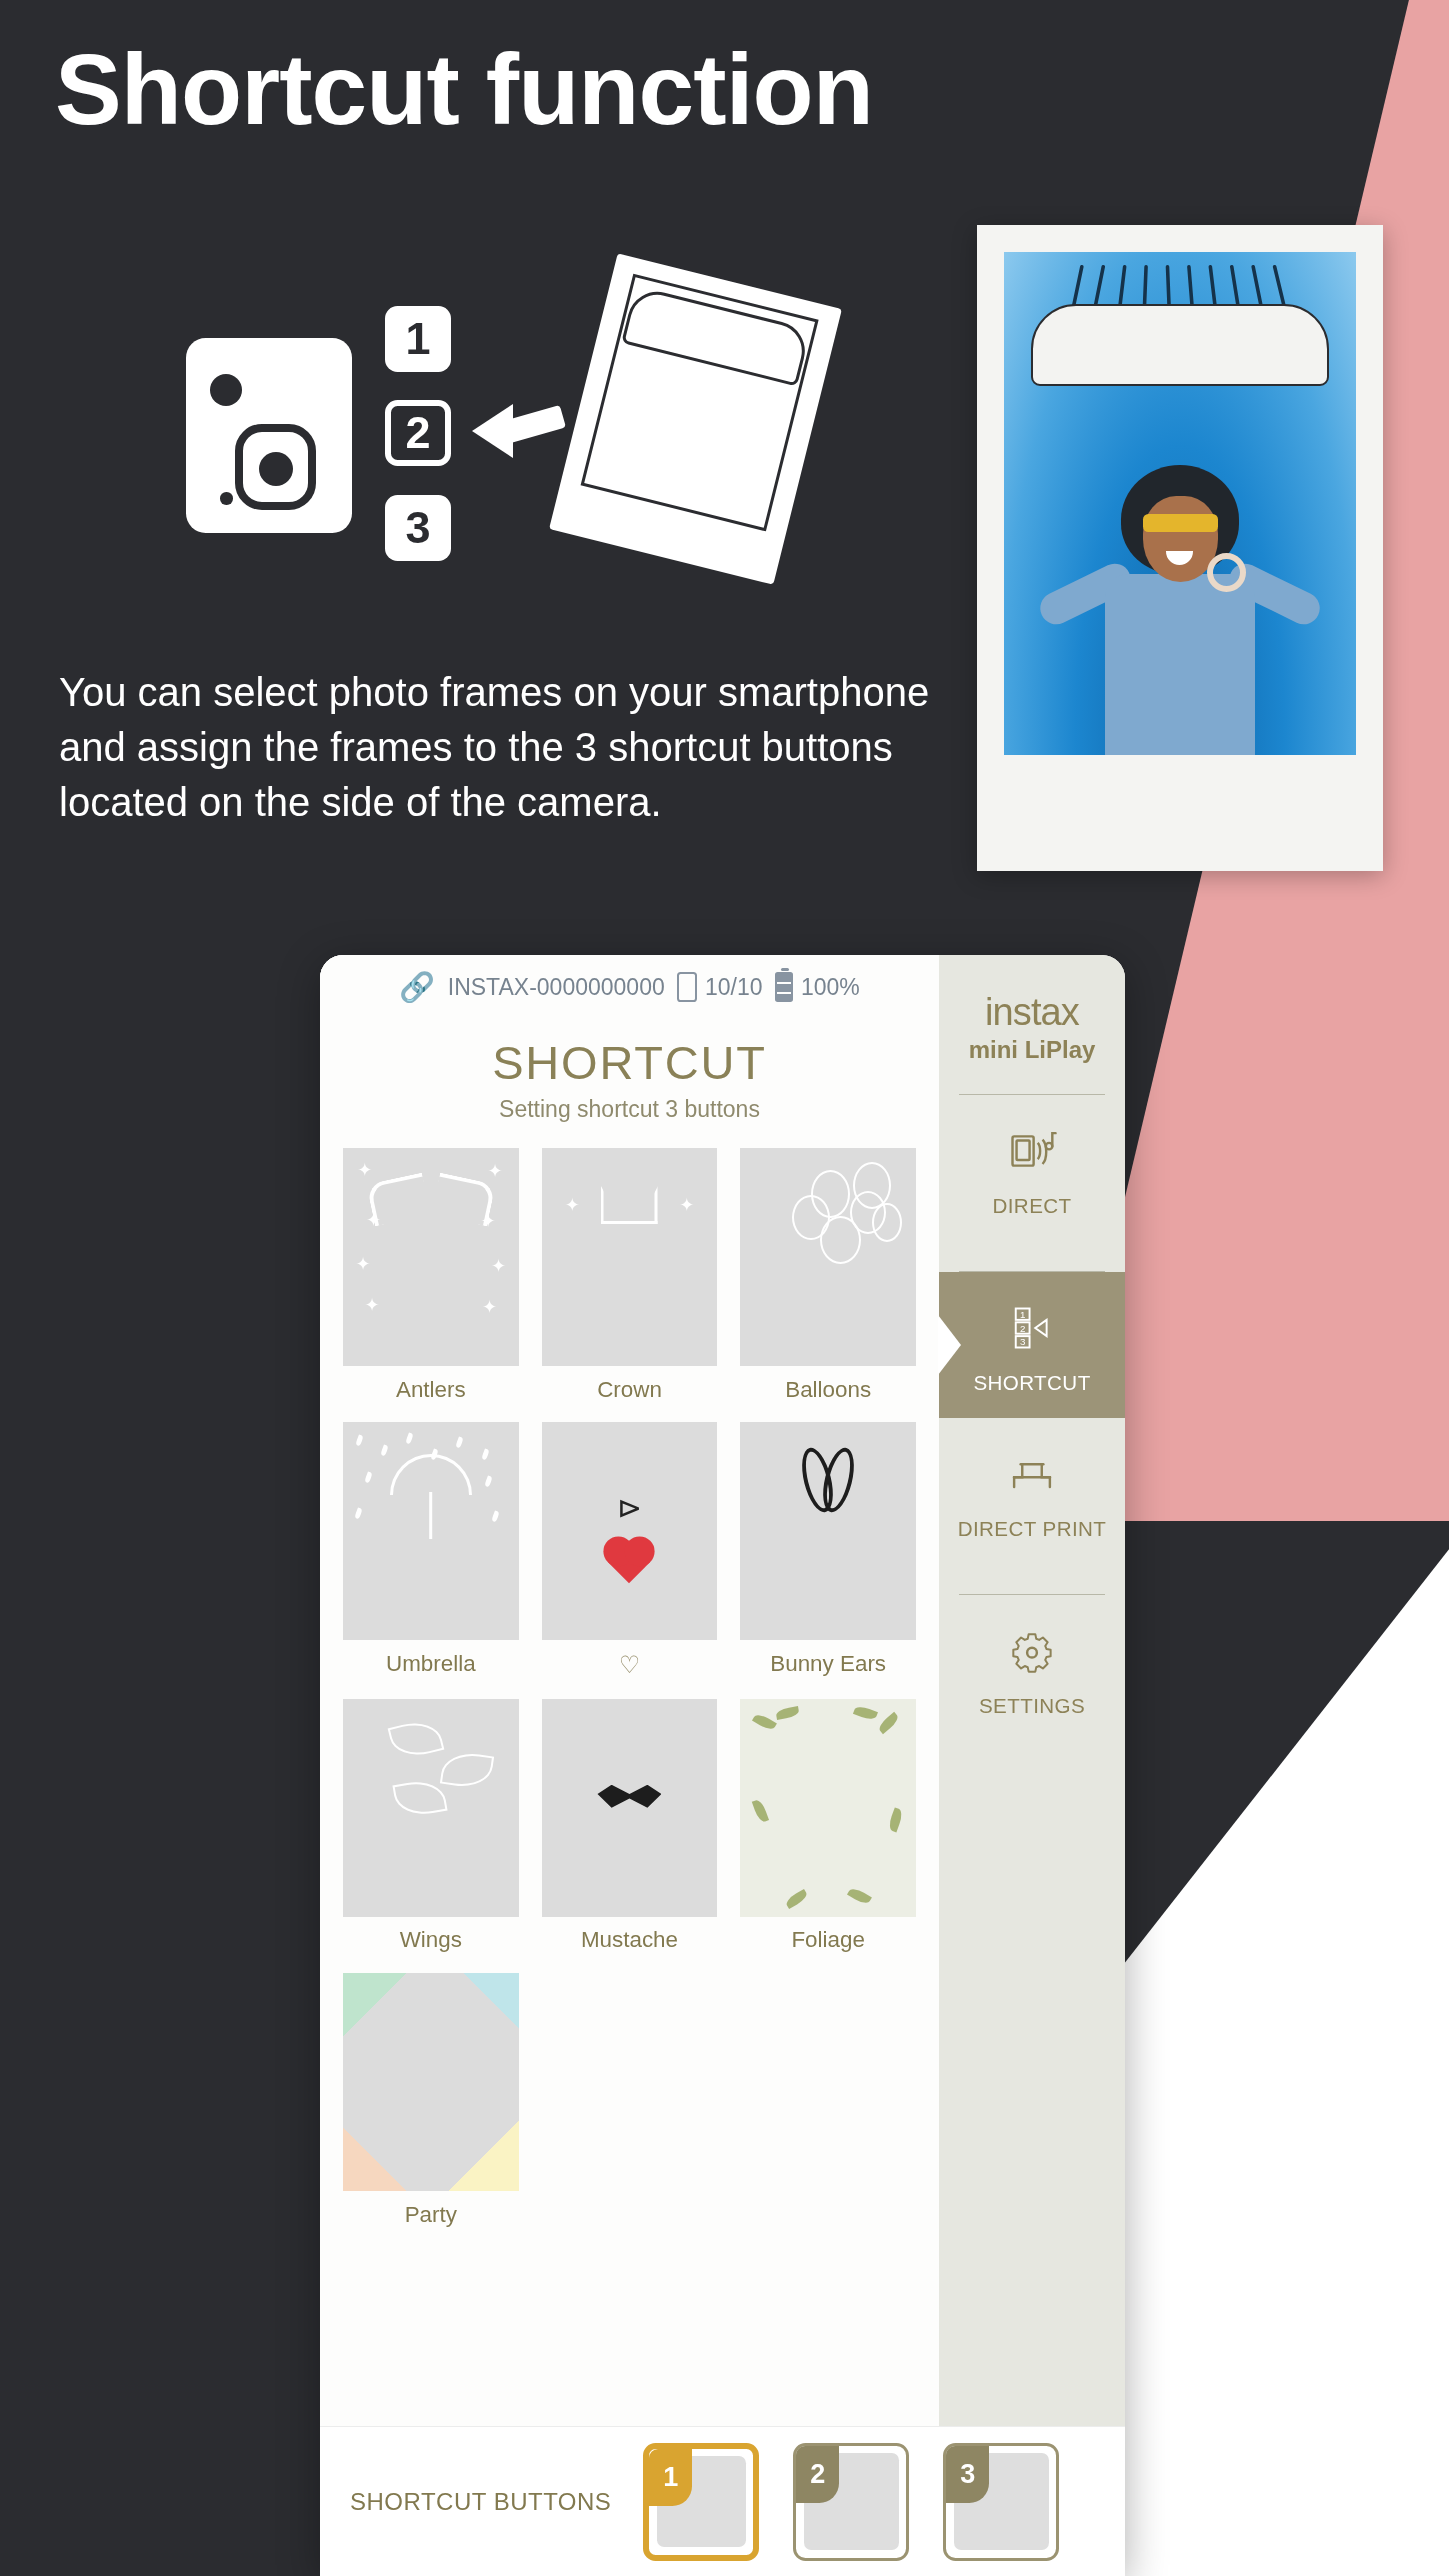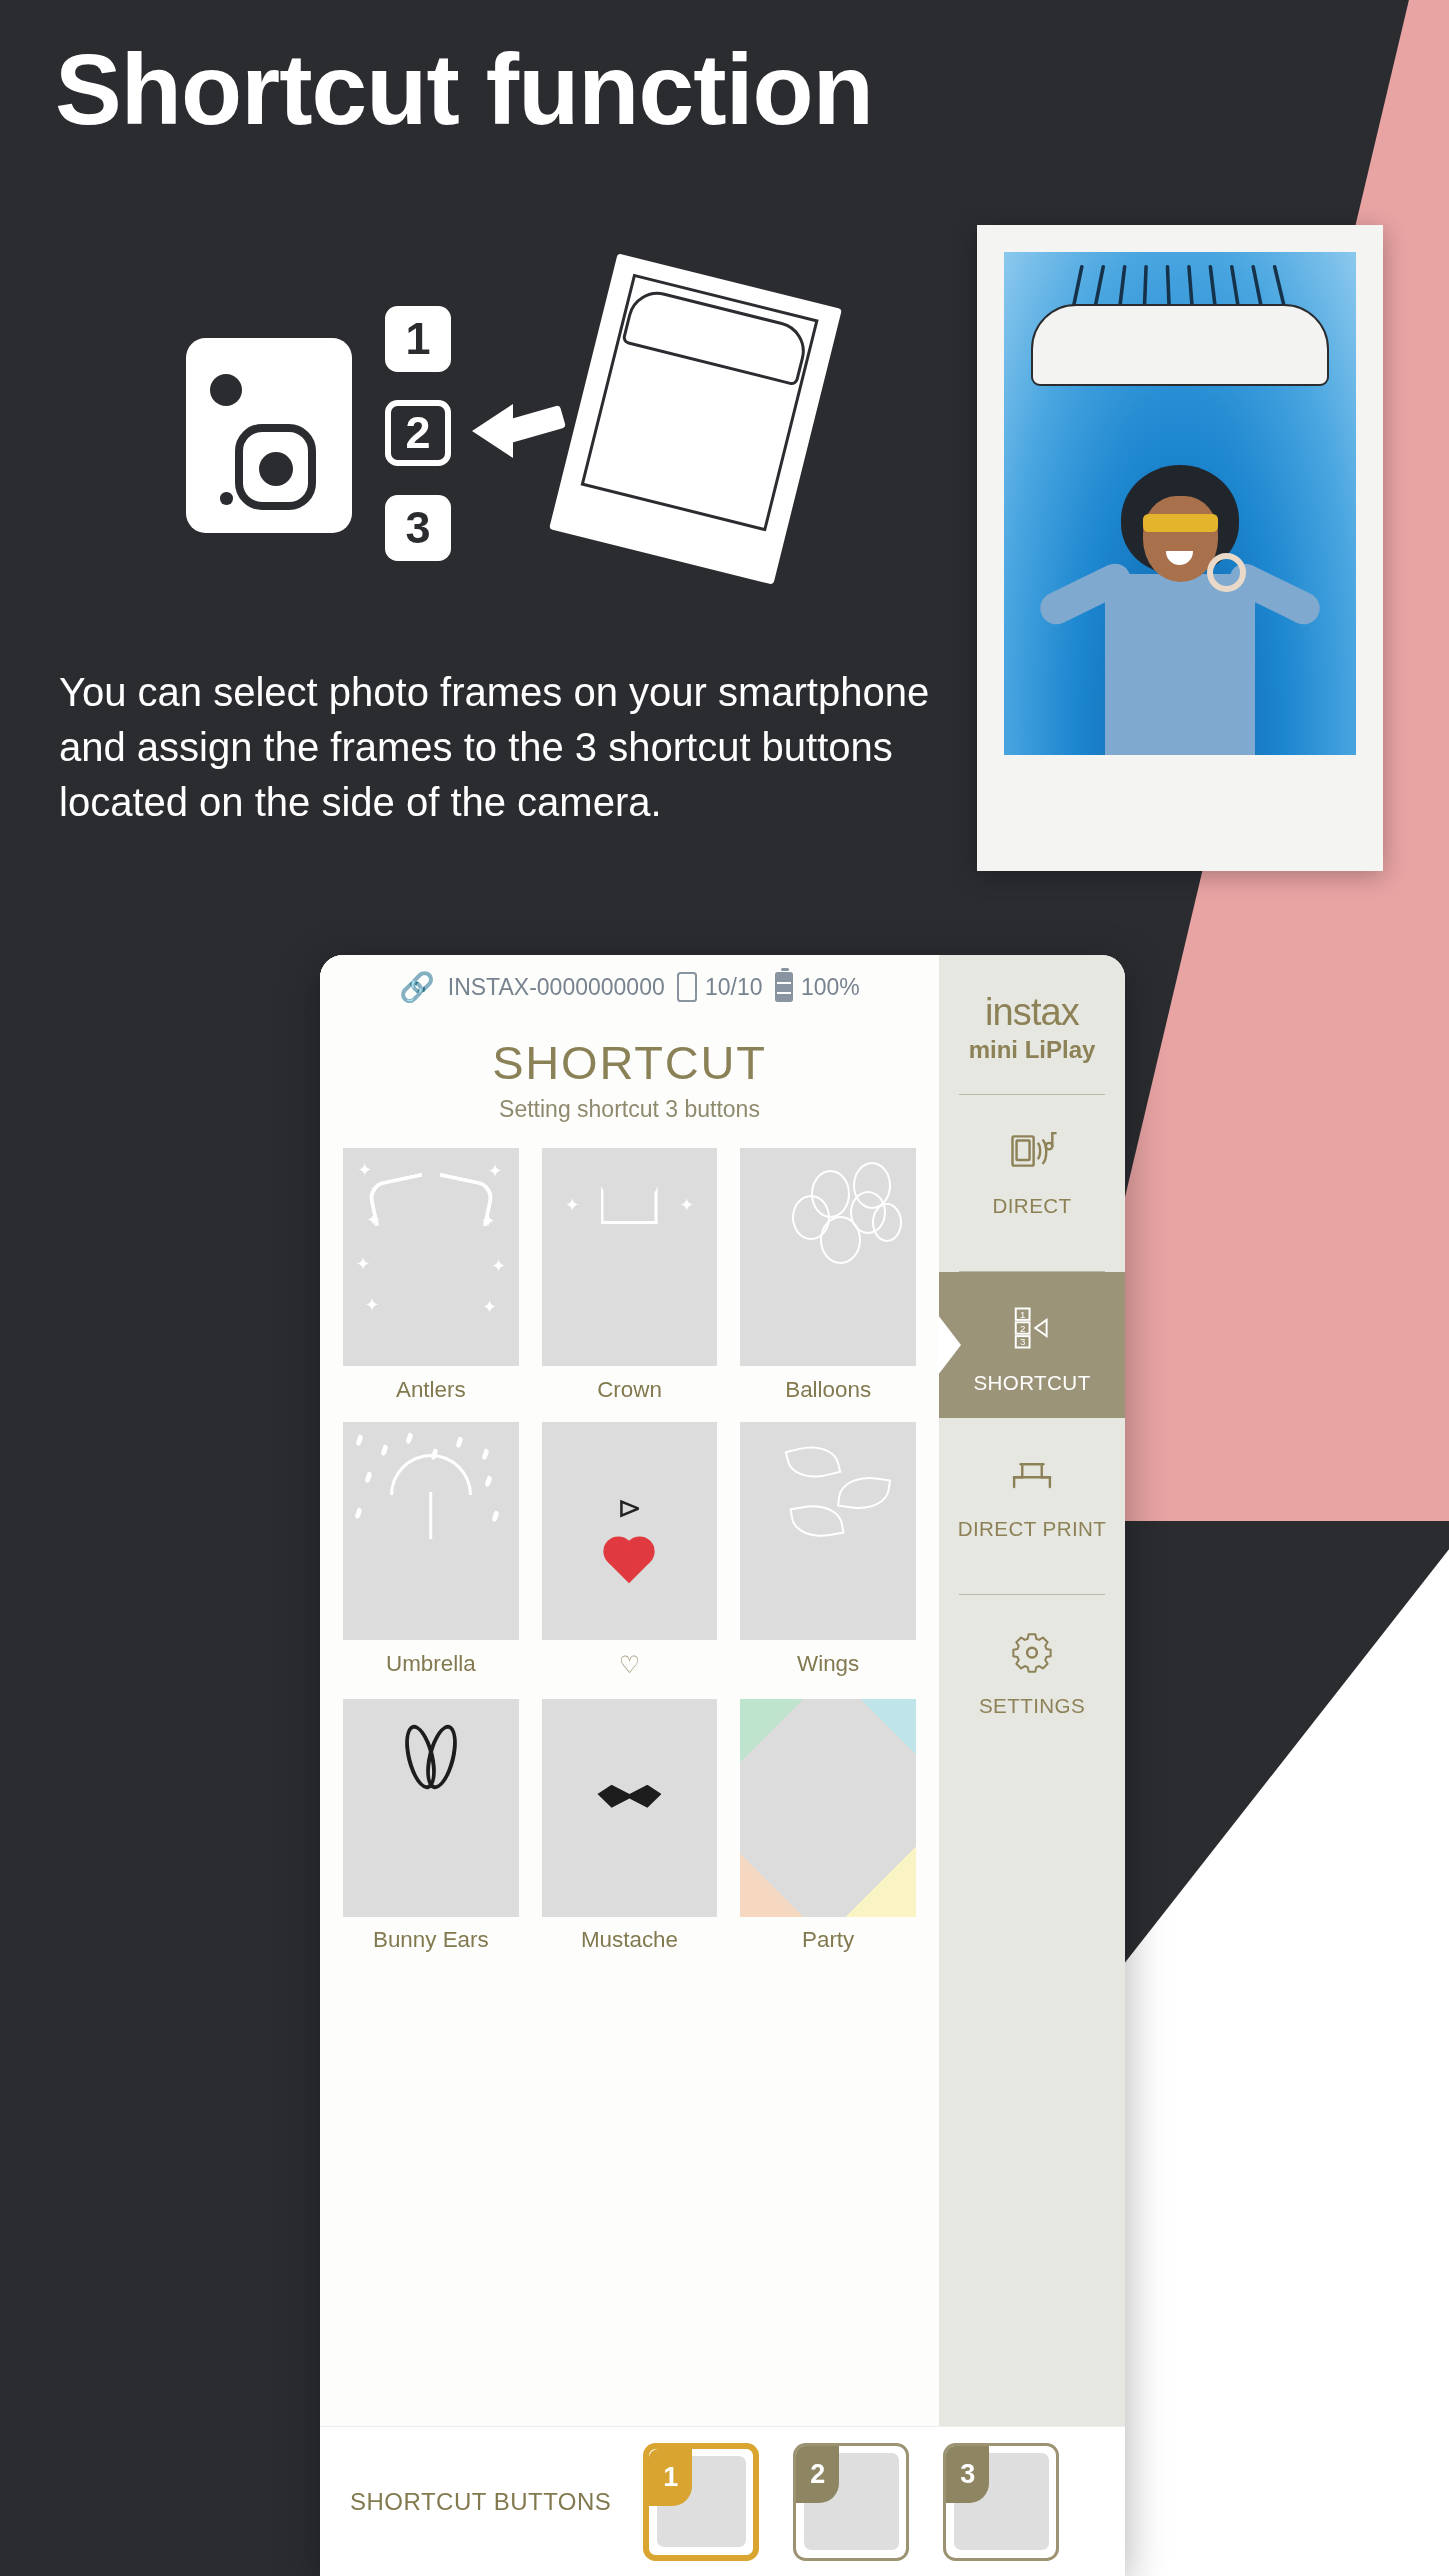--- a/index.html
+++ b/index.html
@@ -563,47 +563,62 @@
               <div class="sling">⊳</div>
               <div class="heart-red"></div>
             </div>
           </div>
           <div class="frame-label heart">♡</div>
         </div>
 
         <div class="frame-cell">
           <div class="frame-thumb">
             <div class="deco">
+              <div class="bunny-ear" style="left:64px;transform:rotate(-14deg)"></div>
+              <div class="bunny-ear" style="right:64px;transform:rotate(14deg)"></div>
+            </div>
+          </div>
+          <div class="frame-label">Bunny Ears</div>
+        </div>
+
+        <div class="frame-cell">
+          <div class="frame-thumb">
+            <div class="deco">
               <div class="wing" style="left:48px;top:23px;transform:rotate(-14deg)"></div>
               <div class="wing" style="left:52px;top:82px;transform:rotate(-10deg)"></div>
               <div class="wing" style="right:27px;top:54px;transform:rotate(8deg) scaleX(-1)"></div>
             </div>
           </div>
           <div class="frame-label">Wings</div>
         </div>
 
         <div class="frame-cell">
           <div class="frame-thumb">
             <div class="deco">
-              <div class="bunny-ear" style="left:64px;transform:rotate(-14deg)"></div>
-              <div class="bunny-ear" style="right:64px;transform:rotate(14deg)"></div>
-            </div>
-          </div>
-          <div class="frame-label">Bunny Ears</div>
-        </div>
-
-        <div class="frame-cell">
-          <div class="frame-thumb">
-            <div class="deco">
                 <div class="mustache"></div>
               </div>
           </div>
           <div class="frame-label">Mustache</div>
         </div>
 
+        <div class="frame-cell">
+          <div class="frame-thumb f-foliage">
+            <div class="deco">
+              <div class="leaf" style="left:12.5px;top:18px;transform:rotate(30deg)"></div>
+              <div class="leaf" style="left:36px;top:9px;transform:rotate(-10deg)"></div>
+              <div class="leaf" style="right:16px;top:19.7px;transform:rotate(-40deg)"></div>
+              <div class="leaf" style="right:39px;top:9px;transform:rotate(20deg)"></div>
+              <div class="leaf" style="left:9px;top:107px;transform:rotate(70deg)"></div>
+              <div class="leaf" style="right:9px;top:116px;transform:rotate(-70deg)"></div>
+              <div class="leaf" style="left:45px;bottom:12.5px;transform:rotate(-30deg)"></div>
+              <div class="leaf" style="right:45px;bottom:16px;transform:rotate(30deg)"></div>
+            </div>
+          </div>
+          <div class="frame-label">Foliage</div>
+        </div>
 
         <div class="frame-cell">
           <div class="frame-thumb f-party"></div>
           <div class="frame-label">Party</div>
         </div>
 
 
 
       </div>
     </div>

